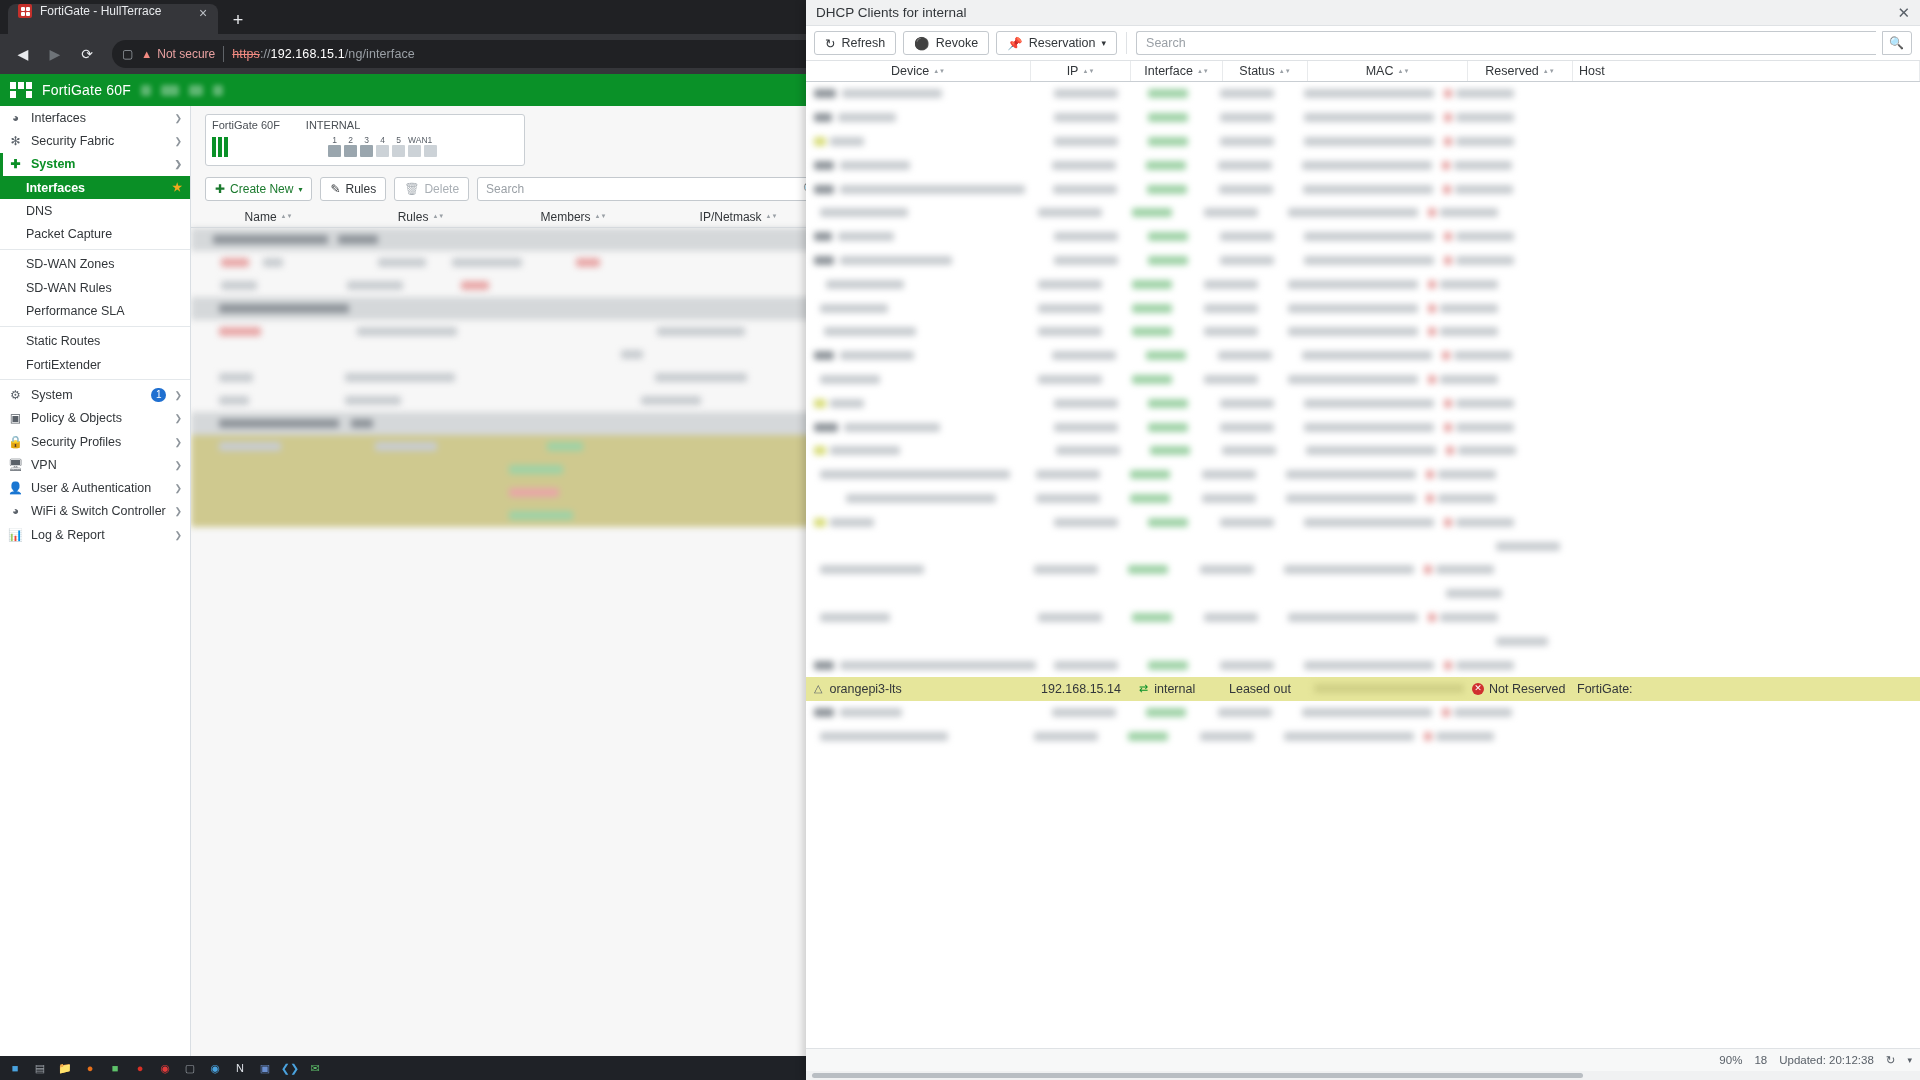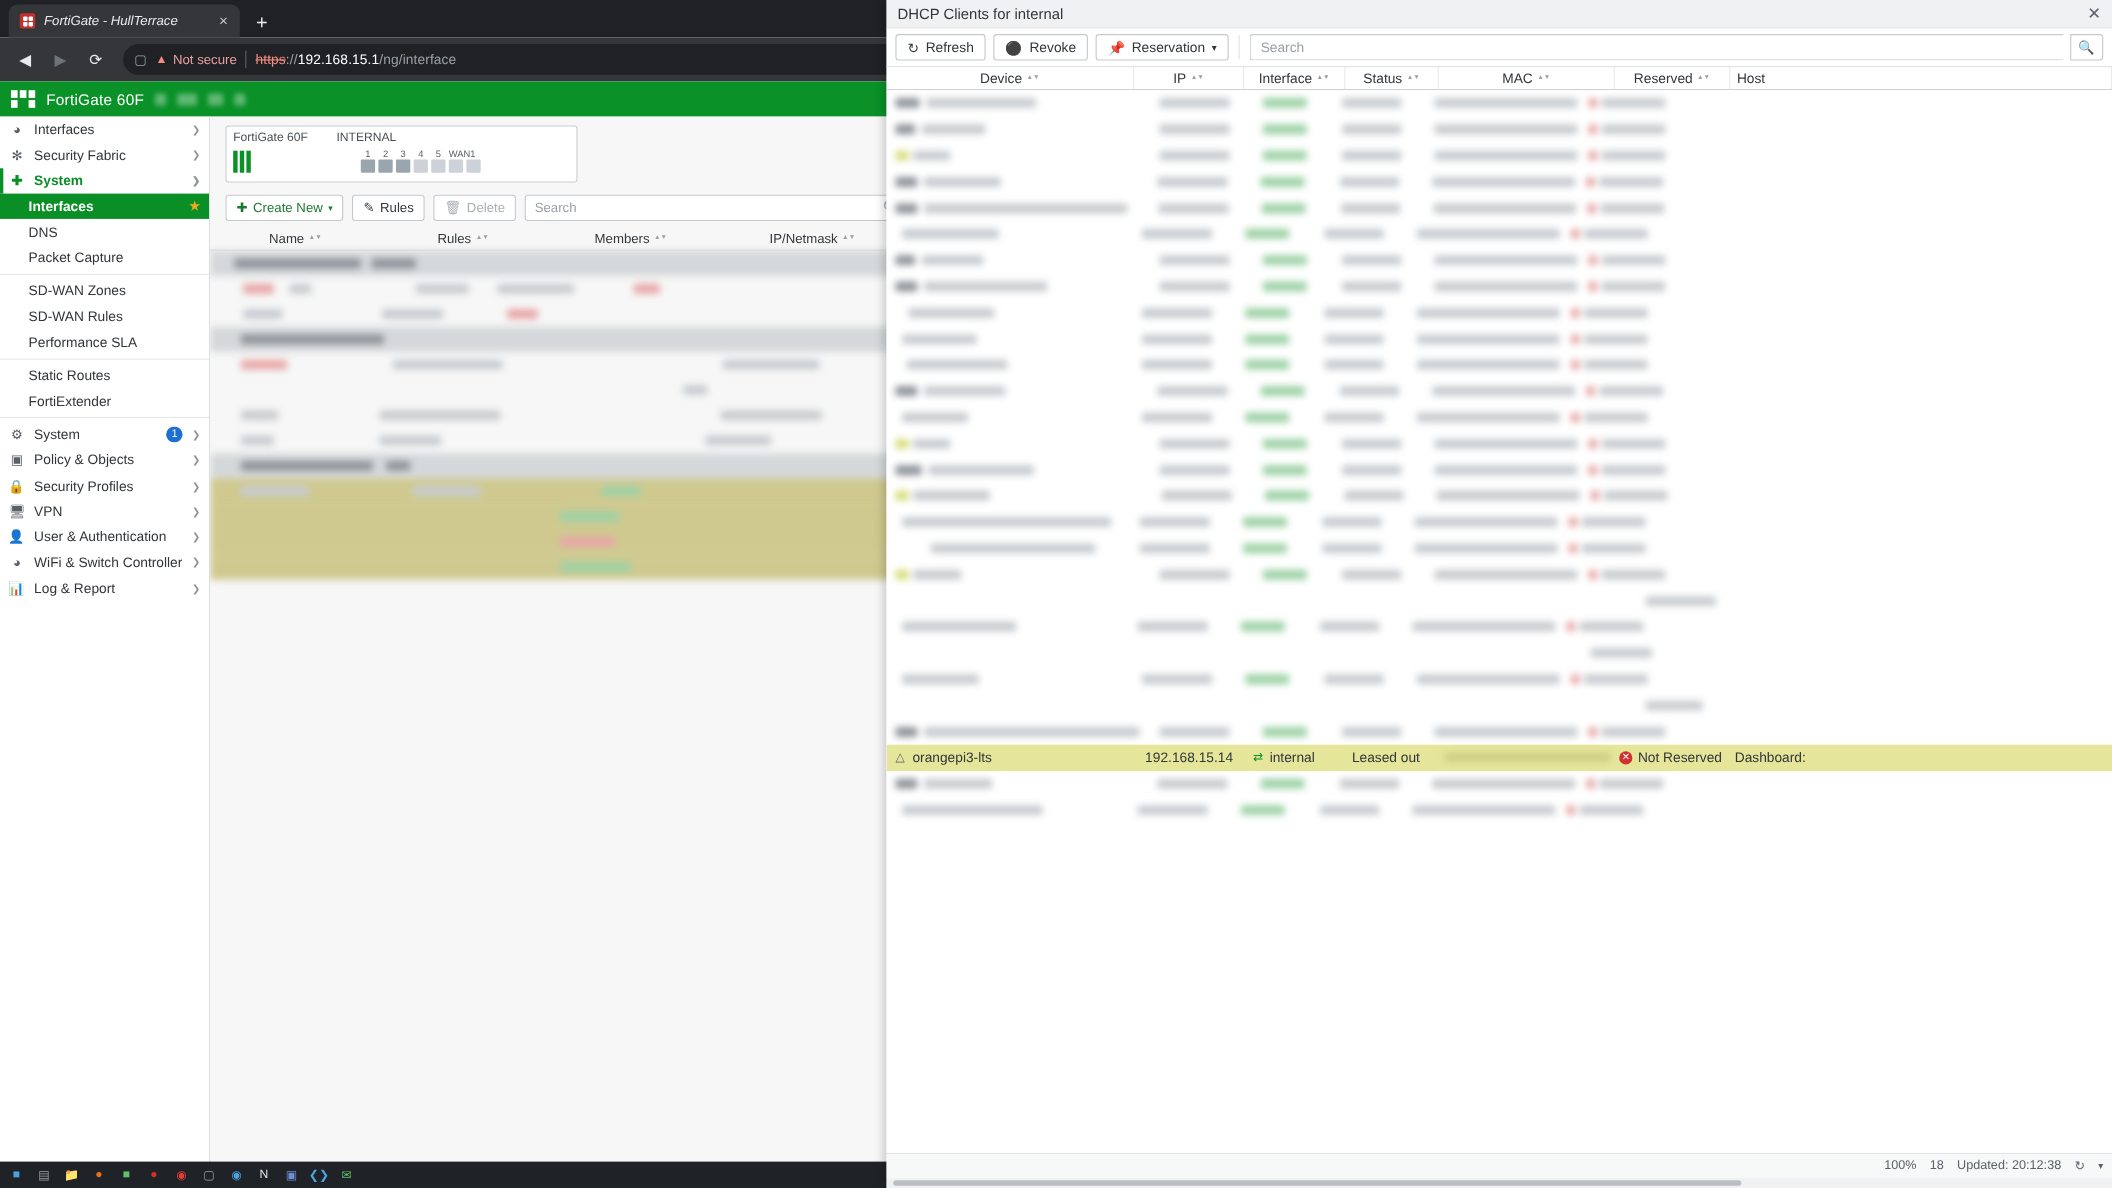--- a/index.html
+++ b/index.html
@@ -11,22 +11,22 @@
   }
   .app { position: relative; width: 1920px; height: 1080px; }
 
   
   .browser-tabbar {
     height: 34px; background: #202124; display: flex; align-items: flex-end;
     padding-left: 8px;
   }
   .tab {
     height: 30px; min-width: 210px; max-width: 300px; background: #35363a;
-    border-radius: 8px 8px 0 0; display: flex; align-items: center;
-    padding: 0 6px 0 10px; gap: 8px; color: #e8eaed; font-size: 12px; font-style: italic;
+    border-radius: 8px 8px 0 0; display: flex; 
+    padding: 0 6px 0 10px; gap: 8px; color: #e8eaed; font-size: 12px;
   }
   .tab-fav { width: 14px; height: 14px; border-radius: 2px; background: #c4302b;
     display:flex; flex-wrap:wrap; align-content:center; justify-content:center; gap:1px; padding:2px; }
   .tab-fav i { display:block; width:4px; height:4px; background:#fff; border-radius:1px; }
   .tab-title { flex: 1; overflow: hidden; white-space: nowrap; text-overflow: ellipsis;
     font-size: 12px; color: #e8eaed; }
   .tab-close { width: 18px; height: 18px; display: flex; align-items: center;
     justify-content: center; color: #bdc1c6; font-size: 14px; border-radius: 50%; }
   .tab-new { width: 28px; height: 28px; display: flex; align-items: center;
     justify-content: center; color: #e8eaed; font-size: 18px; margin-left: 6px; }
@@ -787,21 +787,21 @@
           <span>Leased out</span>
         </div>
         <div class="c-mac">
           <span class="bg-cell" style="width:150px;background:#cfcf86;filter:blur(3px);margin-left:0"></span>
         </div>
         <div class="c-res">
           <span class="icon-circle-x">✕</span>
           <span>Not Reserved</span>
         </div>
         <div class="c-host">
-          <span>Dashboard: </span>
+          <span>FortiGate: </span>
         </div>
       </div>
 
       <div class="blurwrap">
         <div class="d-row">
             <span class="bg-cell bg-dark" style="width:20px;margin-left:8px"></span>
             <span class="bg-cell bg-gray" style="width:62px;margin-left:6px"></span>
             <span class="bg-cell bg-gray" style="width:64px;margin-left:150px"></span>
             <span class="bg-cell bg-green" style="width:40px;margin-left:30px"></span>
             <span class="bg-cell bg-gray" style="width:54px;margin-left:32px"></span>
@@ -816,21 +816,21 @@
             <span class="bg-cell bg-gray" style="width:54px;margin-left:32px"></span>
             <span class="bg-cell bg-gray" style="width:130px;margin-left:30px"></span>
             <span class="bg-cell bg-pink" style="width:8px;margin-left:10px"></span>
             <span class="bg-cell bg-gray" style="width:58px;margin-left:4px"></span>
           </div>
       </div>
 
     </div>
 
     <div class="d-status">
-      <span>100%</span>
+      <span>90%</span>
       <span>18</span>
       <span>Updated: 20:12:38</span>
       <span>↻</span>
       <span style="font-size:9px">▾</span>
     </div>
     <div class="d-hscroll">
       <span class="thumb"></span>
     </div>
   </div>
 

